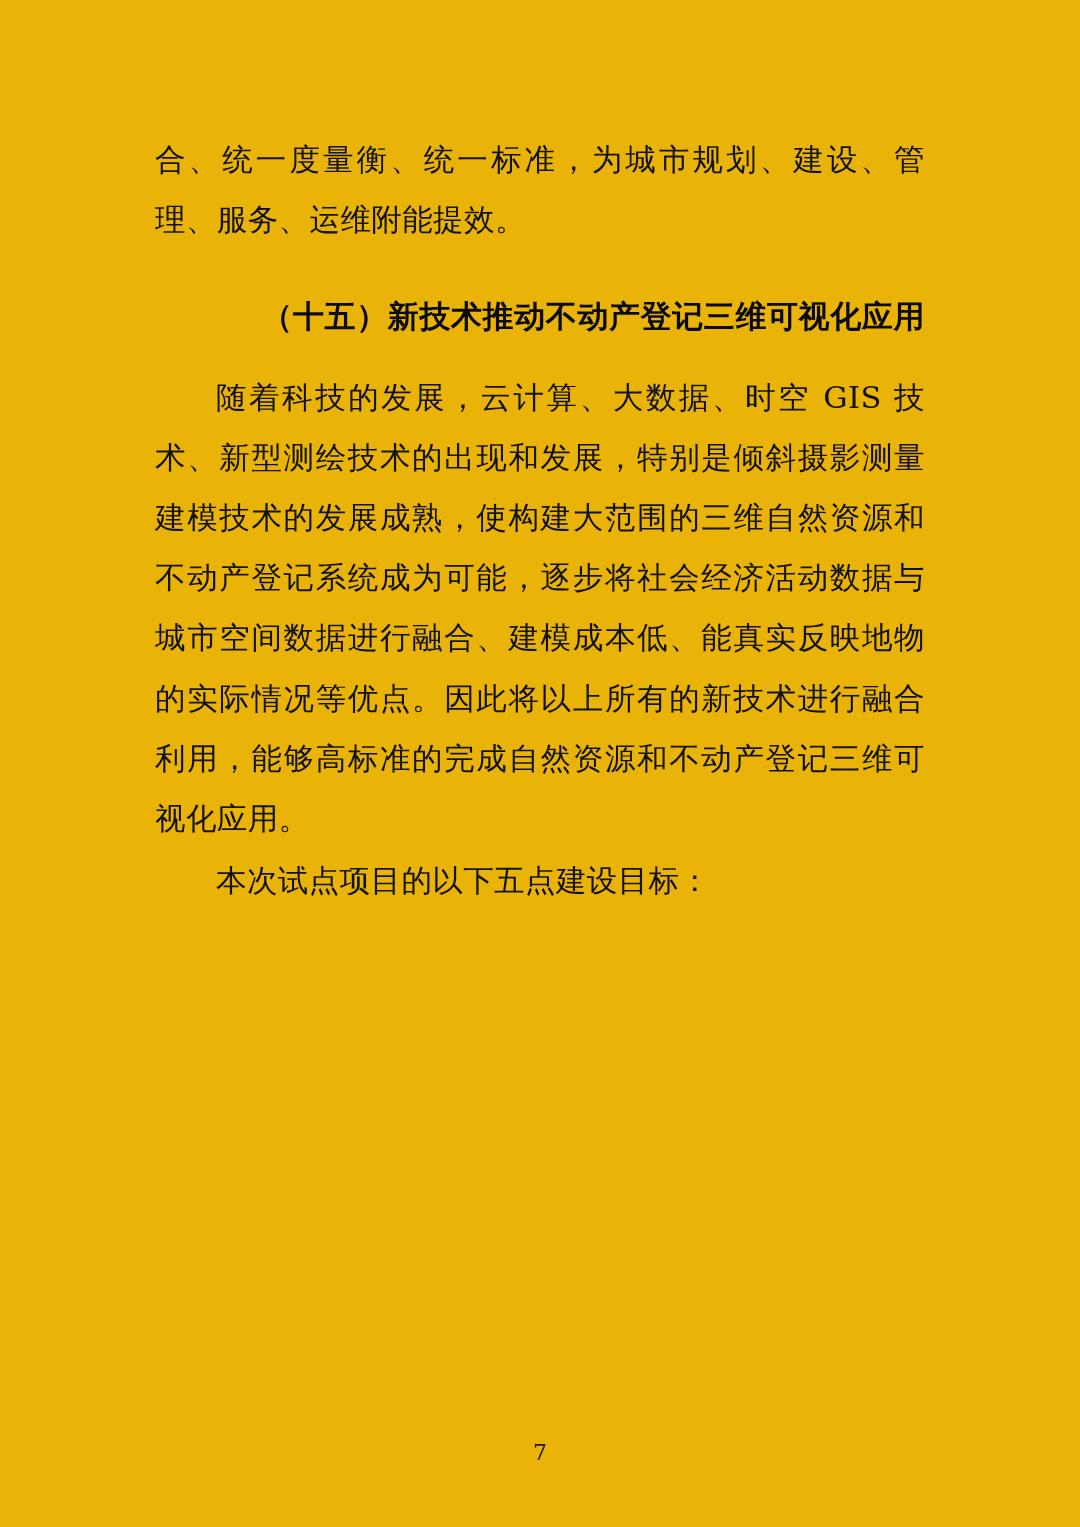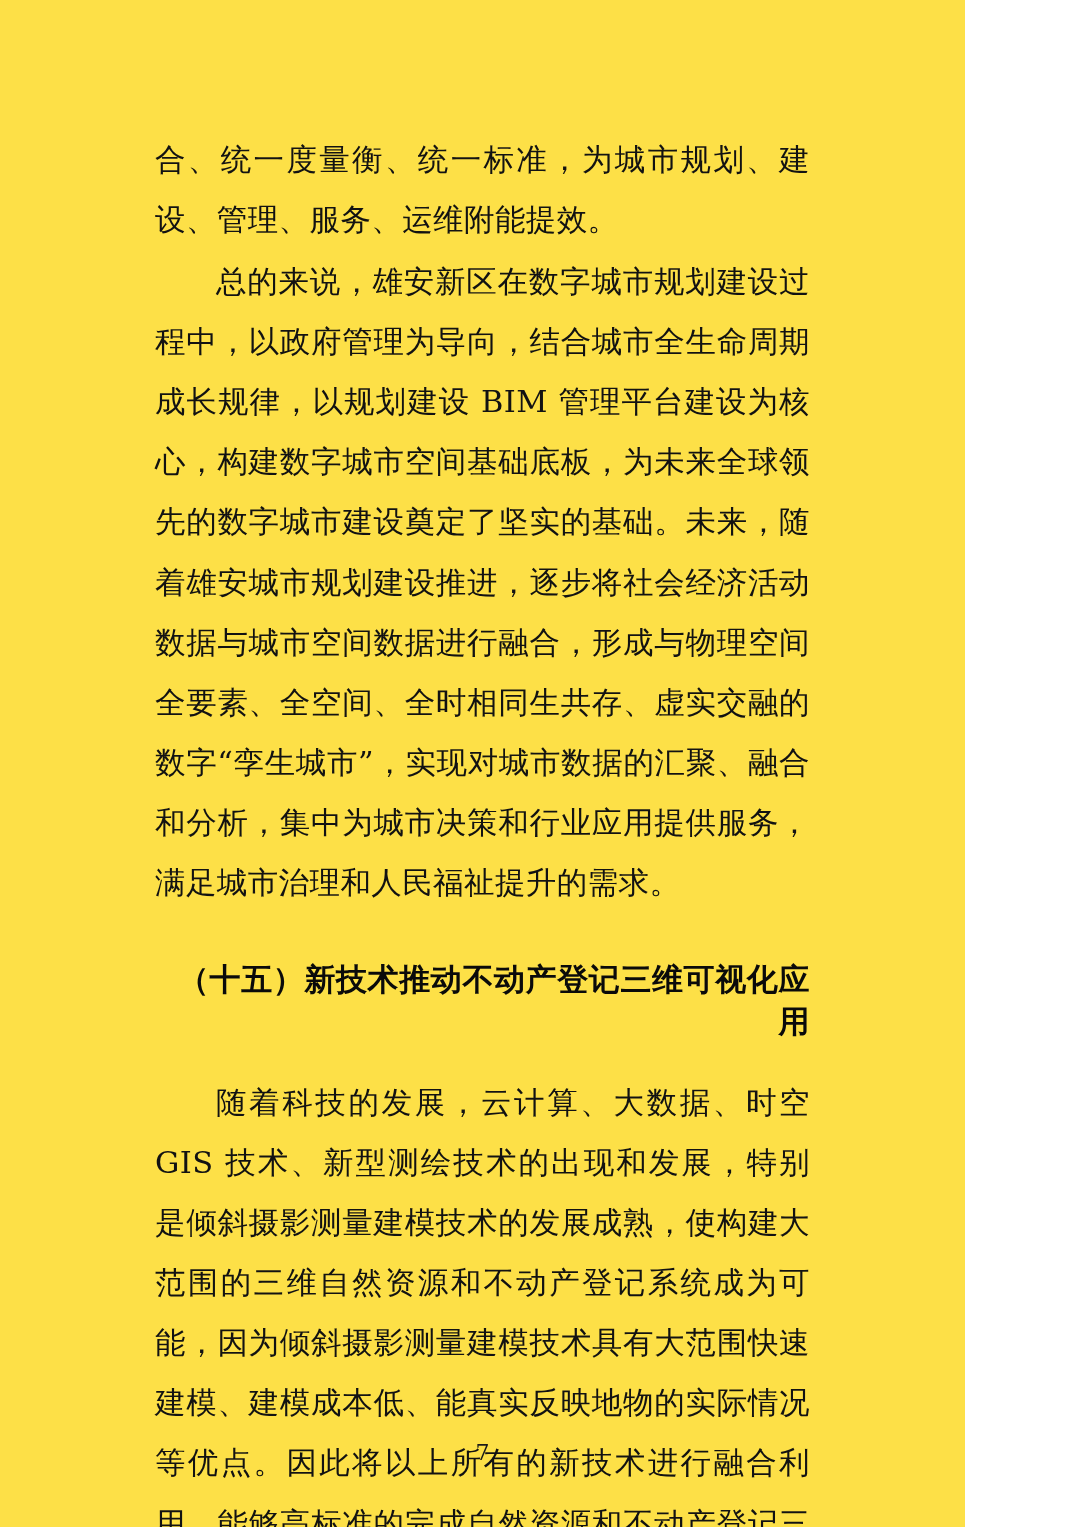--- a/index.html
+++ b/index.html
@@ -2,23 +2,23 @@
 <html><head>
 <meta charset="utf-8">
 <style>
   html, body {
     margin: 0;
     padding: 0;
     background: #ffffff;
   }
   .page {
     position: relative;
-    width: 965px;
+    width: 1080px;
     height: 1527px;
-    background: #fde047;
+    background: #eab308;
     box-sizing: border-box;
     padding: 130px 155px 60px 155px;
     font-family: "DejaVu Serif", "Liberation Serif", serif;
     color: #0d0d0d;
   }
   .body-text {
     font-size: 30.5px;
     line-height: 1.97;
     text-align: justify;
     text-justify: inter-ideograph;
@@ -61,24 +61,23 @@
     color: #1a1a1a;
   }
 </style>
 </head>
 <body>
 
 <div class="page">
 
   <p class="body-text">合、统一度量衡、统一标准，为城市规划、建设、管理、服务、运维附能提效。</p>
 
-  <p class="body-text indent para-gap">总的来说，雄安新区在数字城市规划建设过程中，以政府管理为导向，结合城市全生命周期成长规律，以规划建设 BIM 管理平台建设为核心，构建数字城市空间基础底板，为未来全球领先的数字城市建设奠定了坚实的基础。未来，随着雄安城市规划建设推进，逐步将社会经济活动数据与城市空间数据进行融合，形成与物理空间全要素、全空间、全时相同生共存、虚实交融的数字“孪生城市”，实现对城市数据的汇聚、融合和分析，集中为城市决策和行业应用提供服务，满足城市治理和人民福祉提升的需求。</p>
 
   <h2 class="section-heading">（十五）新技术推动不动产登记三维可视化应用</h2>
 
 
-  <p class="body-text indent">随着科技的发展，云计算、大数据、时空 GIS 技术、新型测绘技术的出现和发展，特别是倾斜摄影测量建模技术的发展成熟，使构建大范围的三维自然资源和不动产登记系统成为可能，因为倾斜摄影测量建模技术具有大范围快速建模、建模成本低、能真实反映地物的实际情况等优点。因此将以上所有的新技术进行融合利用，能够高标准的完成自然资源和不动产登记三维可视化应用。</p>
+  <p class="body-text indent">随着科技的发展，云计算、大数据、时空 GIS 技术、新型测绘技术的出现和发展，特别是倾斜摄影测量建模技术的发展成熟，使构建大范围的三维自然资源和不动产登记系统成为可能，逐步将社会经济活动数据与城市空间数据进行融合、建模成本低、能真实反映地物的实际情况等优点。因此将以上所有的新技术进行融合利用，能够高标准的完成自然资源和不动产登记三维可视化应用。</p>
 
   <p class="body-text indent para-gap">本次试点项目的以下五点建设目标：</p>
 
   <div class="page-number">7</div>
 
 </div>
 
 </body></html>

